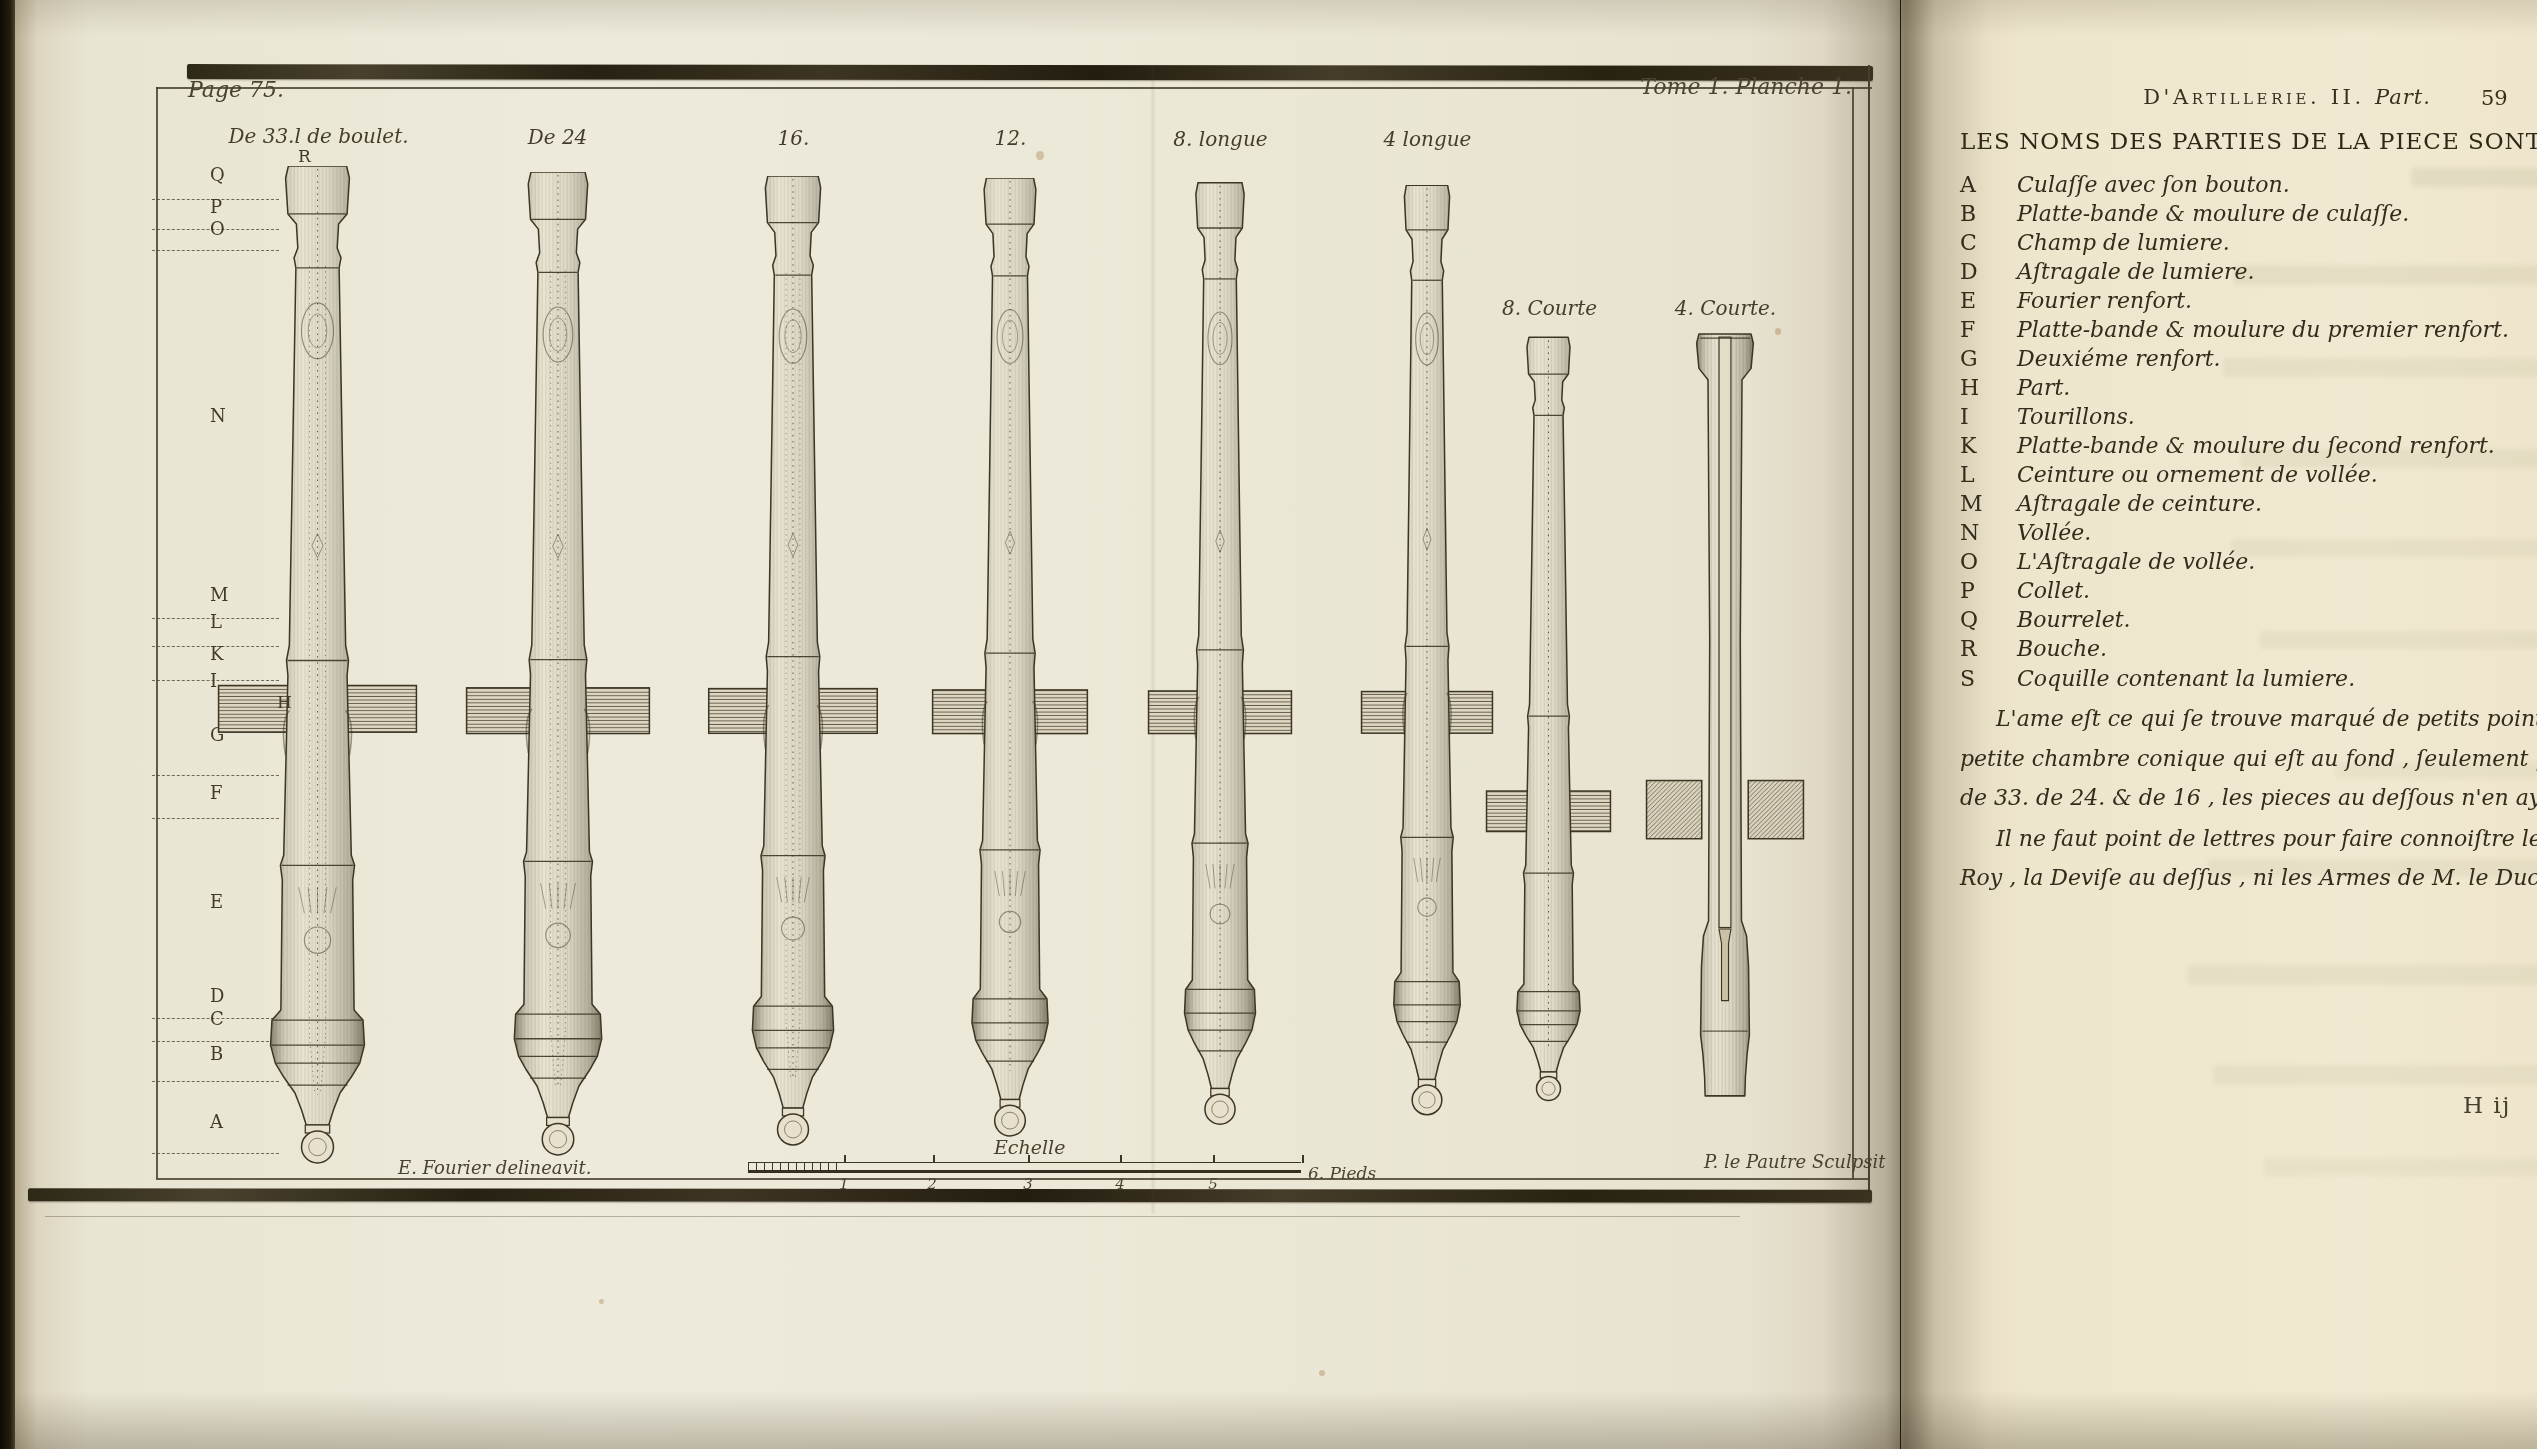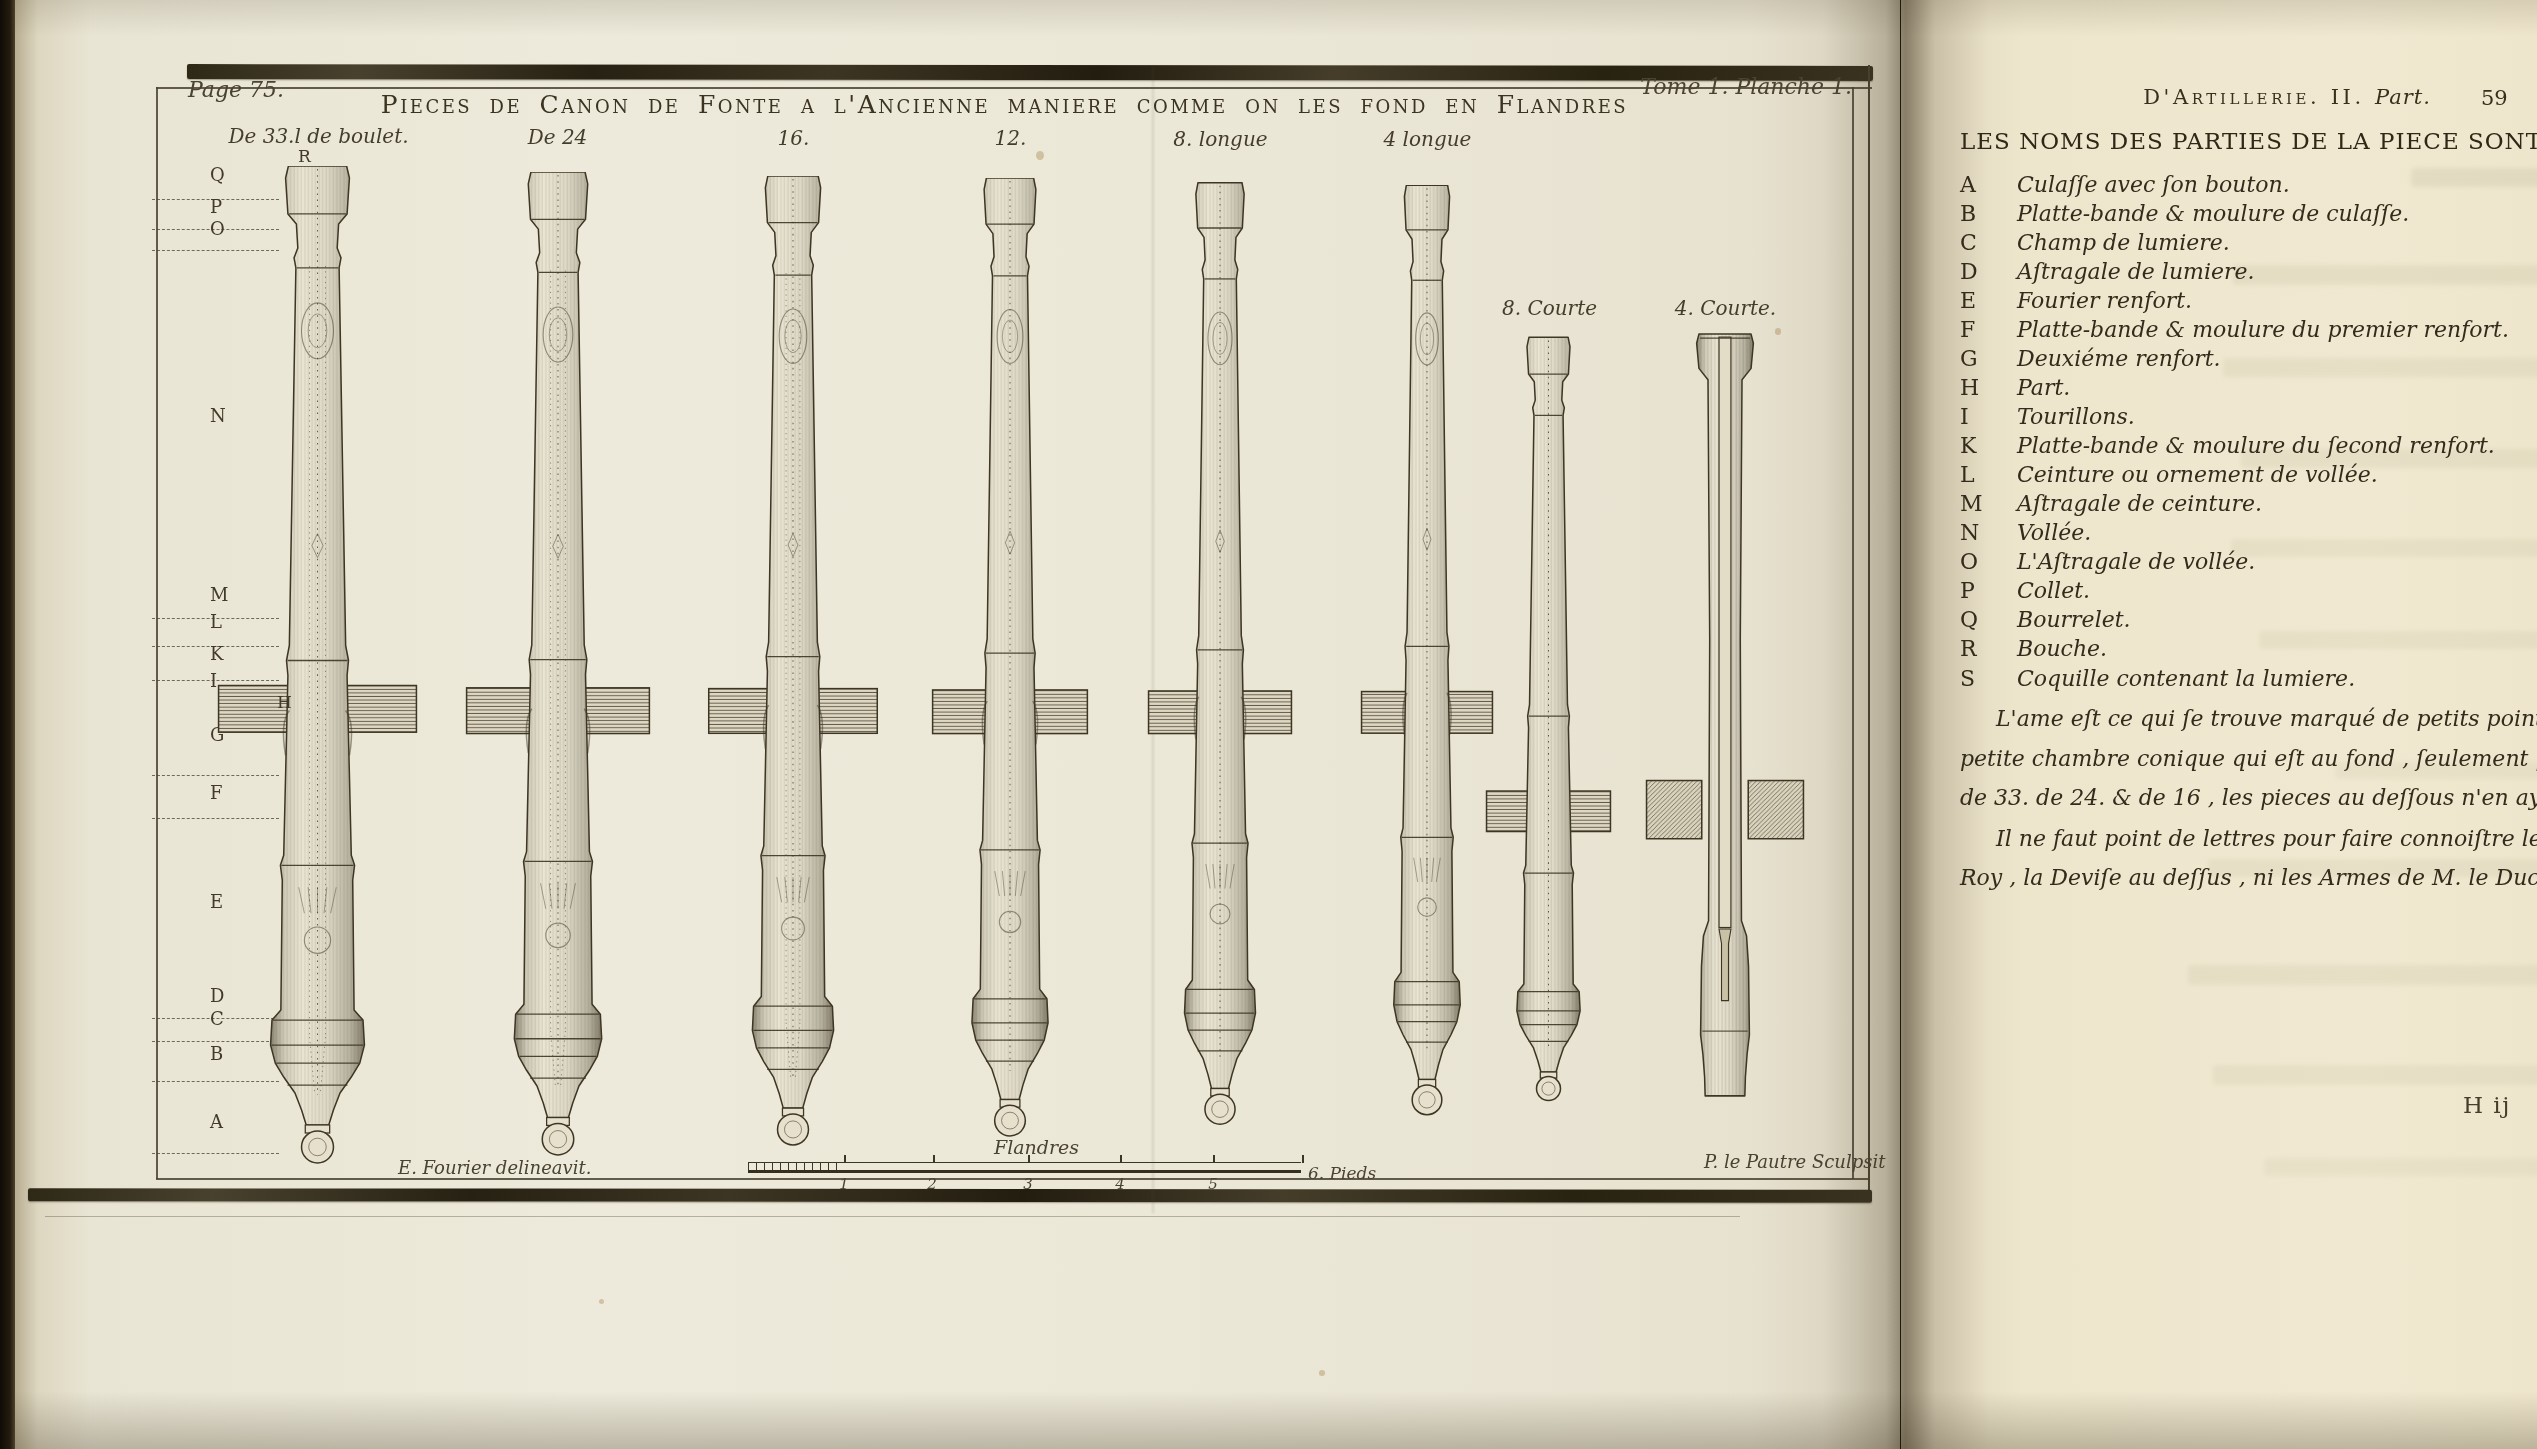--- a/index.html
+++ b/index.html
@@ -69,21 +69,20 @@
     <div class="frameline" style="left:141px;top:87px;width:1716px;height:1.5px;opacity:.85;"></div>
     <div class="frameline" style="left:141px;top:87px;width:1.5px;height:1092px;opacity:.85;"></div>
     <div class="frameline" style="left:1853px;top:65px;width:2px;height:1129px;"></div>
     <div class="frameline" style="left:1837px;top:87px;width:1.5px;height:1092px;opacity:.85;"></div>
     <div class="frameline" style="left:141px;top:1178px;width:1714px;height:1.5px;opacity:.85;"></div>
     <div class="band" style="left:13px;top:1189px;width:1844px;height:13px;transform:rotate(.05deg);"></div>
     <div class="frameline" style="left:30px;top:1216px;width:1695px;height:1px;opacity:.35;"></div>
     <div class="crease" style="left:1137px;top:66px;height:1147px;"></div>
 
     <div class="abs script" id="page-label" style="left:173px;top:77px;">Page 75.</div>
-    <div class="abs" id="plate-title" style="left:152px;top:90px;width:1675px;">Pieces de Canon de Fonte a l'Ancienne maniere comme on les fond en Flandres</div>
     <div class="abs script" id="plate-ref" style="left:1583px;top:74px;width:254px;">Tome 1. Planche 1.</div>
 
     <div id="plate-layer">
         <div class="mletter" style="position: absolute; left: 195px; top: 164px;">Q</div>
         <div class="mdash" style="position: absolute; left: 137px; top: 199px;"></div>
         <div class="mletter" style="position: absolute; left: 195px; top: 196px;">P</div>
         <div class="mdash" style="position: absolute; left: 137px; top: 229px;"></div>
         <div class="mletter" style="position: absolute; left: 195px; top: 218px;">O</div>
         <div class="mdash" style="position: absolute; left: 137px; top: 250px;"></div>
         <div class="mletter" style="position: absolute; left: 195px; top: 405px;">N</div>
@@ -495,21 +494,21 @@
             <path d="M110.5,0.0 L213.5,0.0 L218.0,18.1 L213.5,67.7 L195.6,90.3 L192.2,602.0 L194.5,1158.9 L204.6,1189.0 L208.5,1249.1 L210.2,1384.6 L205.7,1422.2 L202.3,1467.4 L201.2,1505.0 L122.8,1505.0 L121.7,1467.4 L118.3,1422.2 L113.8,1384.6 L115.5,1249.1 L119.4,1189.0 L129.5,1158.9 L131.8,602.0 L128.4,90.3 L110.5,67.7 L106.0,18.1 L110.5,0.0 Z" fill="url(#v7)" opacity="0.6"></path>
             <path d="M110.5,0.0 L213.5,0.0 L218.0,18.1 L213.5,67.7 L195.6,90.3 L192.2,602.0 L194.5,1158.9 L204.6,1189.0 L208.5,1249.1 L210.2,1384.6 L205.7,1422.2 L202.3,1467.4 L201.2,1505.0 L122.8,1505.0 L121.7,1467.4 L118.3,1422.2 L113.8,1384.6 L115.5,1249.1 L119.4,1189.0 L129.5,1158.9 L131.8,602.0 L128.4,90.3 L110.5,67.7 L106.0,18.1 L110.5,0.0 Z" fill="url(#g7)"></path>
             <rect x="150.2" y="6" width="23.5" height="1166.4" fill="#e3ddc8" stroke="#3e3625" stroke-width="2.4"></rect>
             <path d="M 150.2 1175.4 L 155.1 1204.0 L 155.1 1316.9 L 168.9 1316.9 L 168.9 1204.0 L 173.8 1175.4 Z" fill="#c9c1a6" stroke="#3e3625" stroke-width="2.2"></path>
             <line x1="112.7" y1="8" x2="211.3" y2="8" stroke="#3e3625" stroke-width="2.5" opacity=".9"></line>
             <line x1="117.2" y1="1377.1" x2="206.8" y2="1377.1" stroke="#3e3625" stroke-width="2.2" opacity=".8"></line>
           </svg></div>
         <div class="cannon-label" style="position: absolute; left: 1558px; top: 296px; width: 305px;">4. Courte.</div>
       </div>
 
-    <div class="abs script" id="scale-label" style="left:979px;top:1136px;">Flandres</div>
+    <div class="abs script" id="scale-label" style="left:979px;top:1136px;">Echelle</div>
     <div class="abs" id="scale-bar" style="left:733px;top:1162px;width:553px;">
       <div class="seg1" style="width:95px;"></div>
     </div>
     <div id="scale-extra">
         <div class="scale-num" style="position: absolute; left: 819px; top: 1175px;">1</div>
         <div class="scale-tick" style="position: absolute; left: 829px; top: 1155px;"></div>
         <div class="scale-num" style="position: absolute; left: 907px; top: 1175px;">2</div>
         <div class="scale-tick" style="position: absolute; left: 918px; top: 1155px;"></div>
         <div class="scale-num" style="position: absolute; left: 1003px; top: 1175px;">3</div>
         <div class="scale-tick" style="position: absolute; left: 1013px; top: 1155px;"></div>

